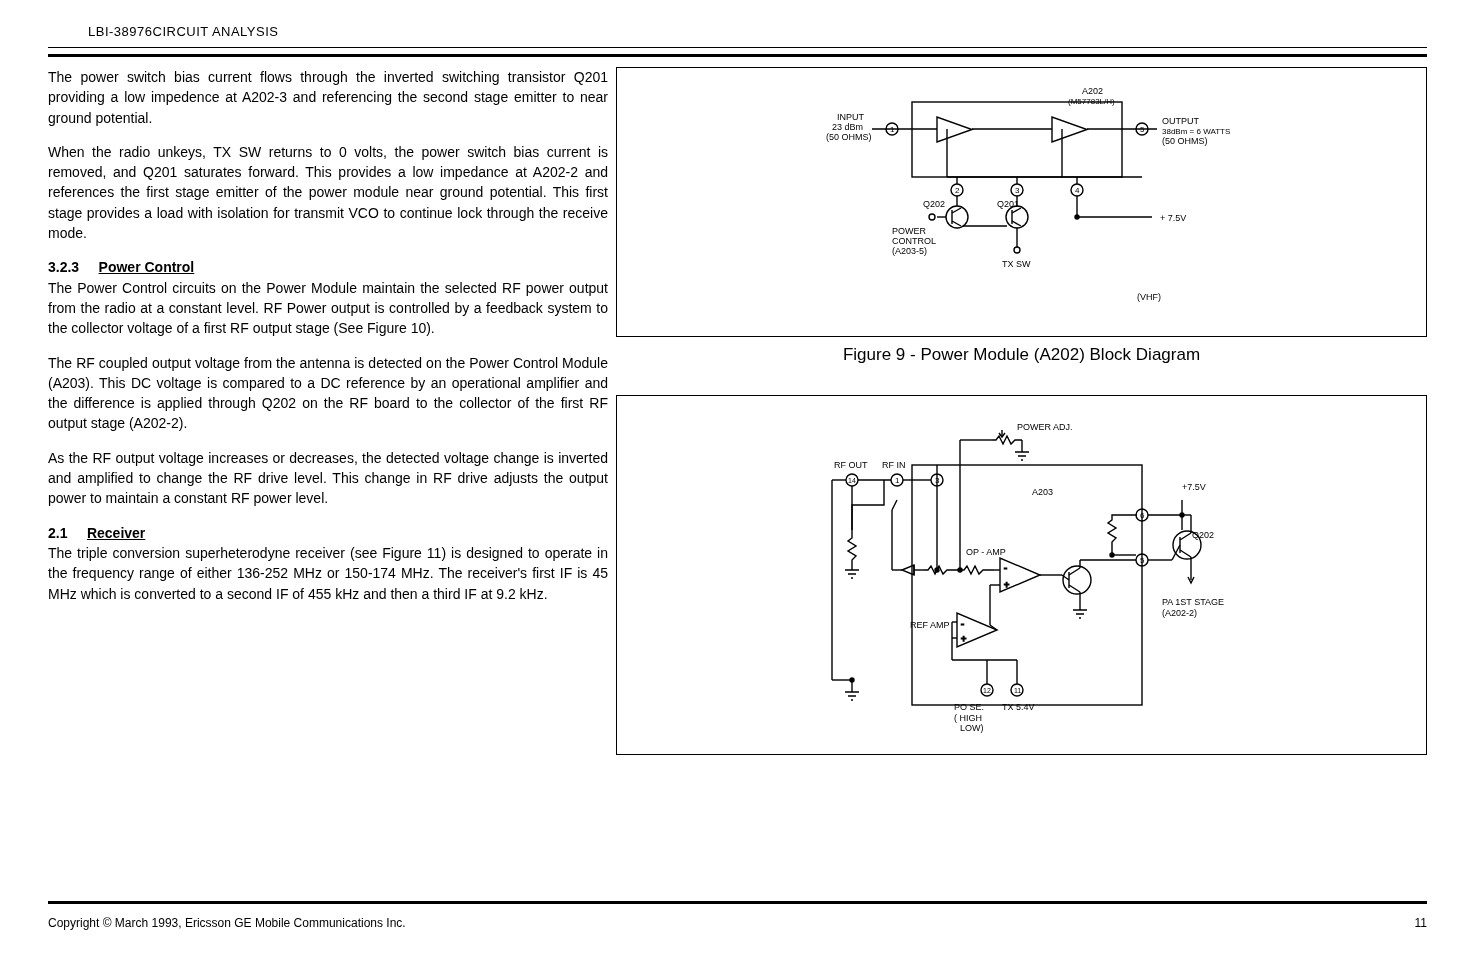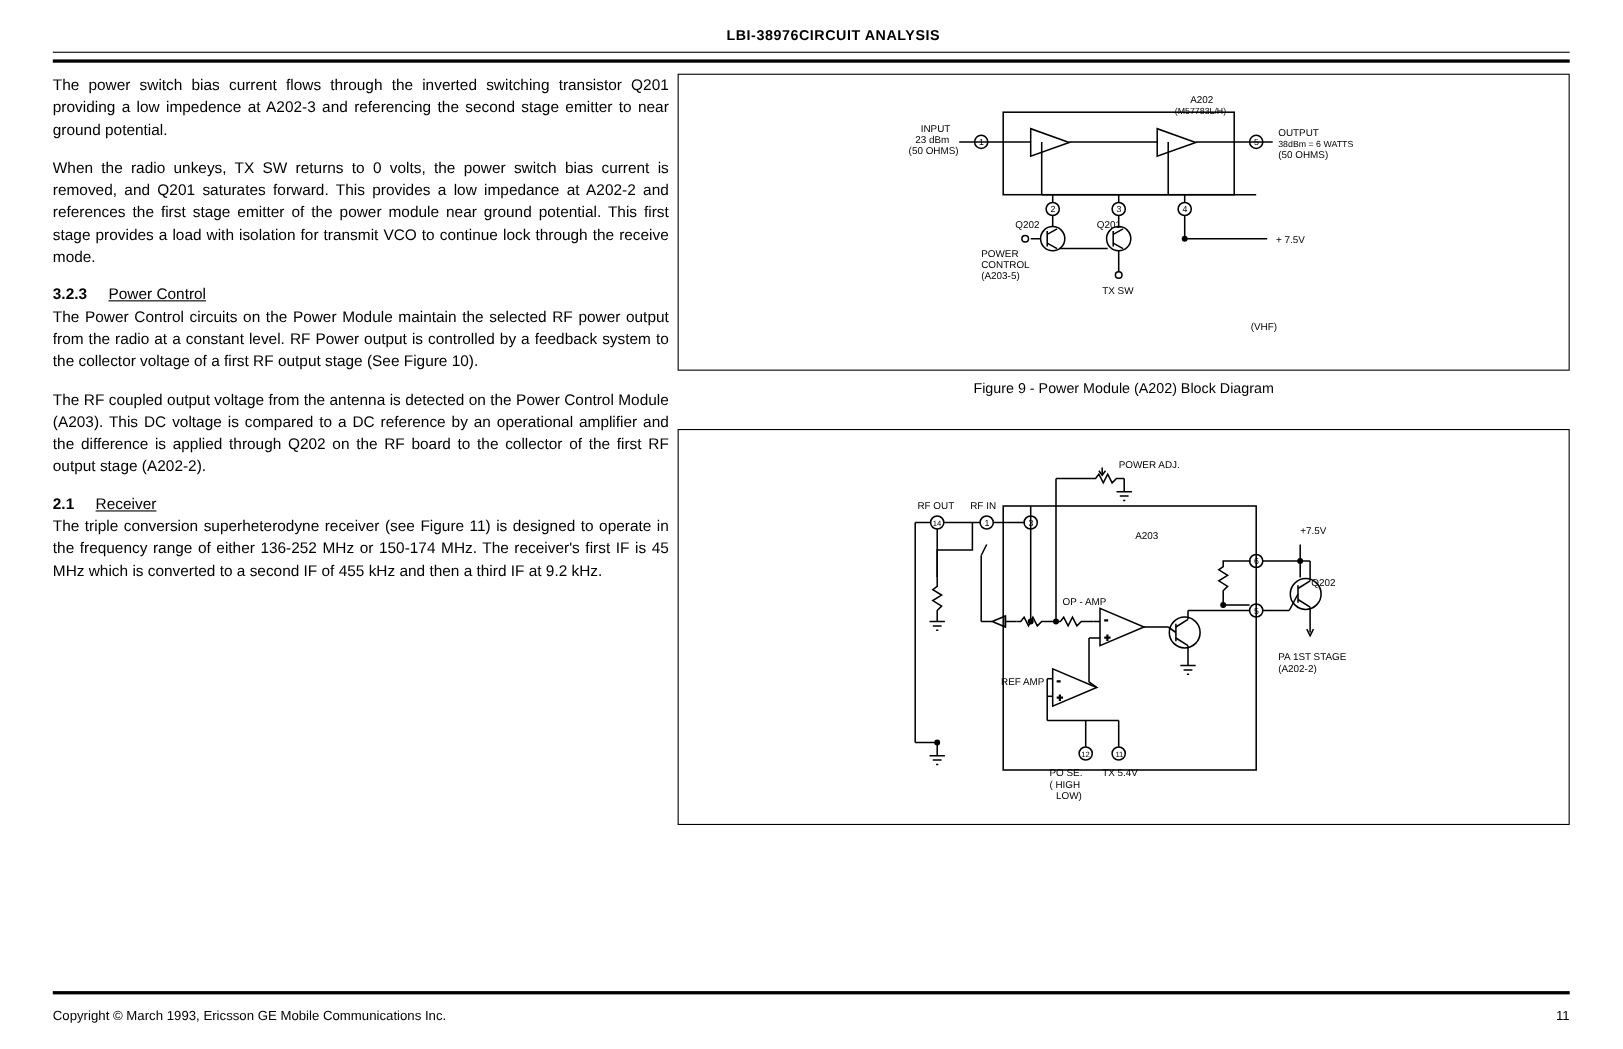--- a/index.html
+++ b/index.html
@@ -19,43 +19,43 @@
       border-top: 1px solid #000;
       margin-top: 8px;
     }
     .top-rule-thick {
       border-top: 3px solid #000;
       margin-top: 6px;
       margin-bottom: 10px;
     }
     .page-header {
       display: flex;
-      justify-content: center;
+      justify-content: flex-start;
       font-size: 13px;
-      font-weight: bold;
+      font-weight: normal;
       letter-spacing: 0.5px;
       padding-top: 0;
       margin-bottom: 2px;
       margin-left: 40px;
     }
     .content {
       display: flex;
       gap: 8px;
     }
     .left-col {
       width: 560px;
       font-size: 14px;
       line-height: 1.45;
     }
     .left-col p {
       margin-bottom: 14px;
       text-align: justify;
     }
     .section-heading {
-      font-weight: normal;
+      font-weight: bold;
       text-decoration: underline;
       margin-top: 18px;
       margin-bottom: 10px;
       font-size: 14px;
     }
     .section-number {
       font-weight: bold;
       margin-top: 14px;
       margin-bottom: 8px;
       font-size: 14px;
@@ -67,21 +67,21 @@
     .figure-box {
       border: 1px solid #000;
       padding: 14px 18px;
       margin-bottom: 8px;
       display: flex;
       justify-content: center;
       align-items: center;
     }
     .figure-caption {
       text-align: center;
-      font-size: 13px;
+      font-size: 17px;
       margin-bottom: 30px;
     }
     .figure-box svg {
       display: block;
     }
     .bottom-rule {
       border-top: 3px solid #000;
       position: absolute;
       bottom: 50px;
       left: 48px;
@@ -118,20 +118,21 @@
     <p>When the radio unkeys, TX SW returns to 0 volts, the power switch bias current is removed, and Q201 saturates forward. This provides a low impedance at A202-2 and references the first stage emitter of the power module near ground potential. This first stage provides a load with isolation for transmit VCO to continue lock through the receive mode.</p>
 
     <div>
       <span class="section-number" style="font-weight:bold;">3.2.3</span>
       &nbsp;&nbsp;&nbsp;
       <span class="section-heading">Power Control</span>
     </div>
 
     <p>The Power Control circuits on the Power Module maintain the selected RF power output from the radio at a constant level. RF Power output is controlled by a feedback system to the collector voltage of a first RF output stage (See Figure 10).</p>
     <p>The RF coupled output voltage from the antenna is detected on the Power Control Module (A203). This DC voltage is compared to a DC reference by an operational amplifier and the difference is applied through Q202 on the RF board to the collector of the first RF output stage (A202-2).</p>
+    <p>As the RF output voltage increases or decreases, the detected voltage change is inverted and amplified to change the RF drive level. This change in RF drive adjusts the output power to maintain a constant RF power level.</p>
 
     <div>
       <span class="section-number" style="font-weight:bold;">2.1</span>
       &nbsp;&nbsp;&nbsp;
       <span class="section-heading">Receiver</span>
     </div>
 
     <p>The triple conversion superheterodyne receiver (see Figure 11) is designed to operate in the frequency range of either 136-252 MHz or 150-174 MHz. The receiver's first IF is 45 MHz which is converted to a second IF of 455 kHz and then a third IF at 9.2 kHz.</p>
   </div>
 

